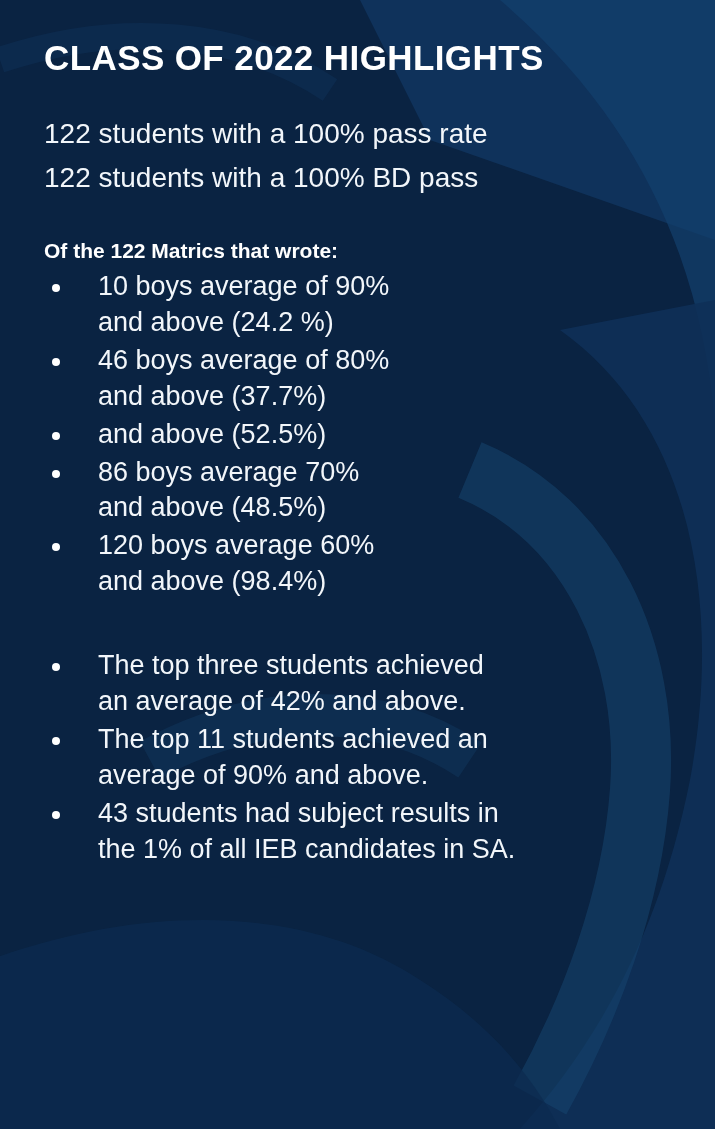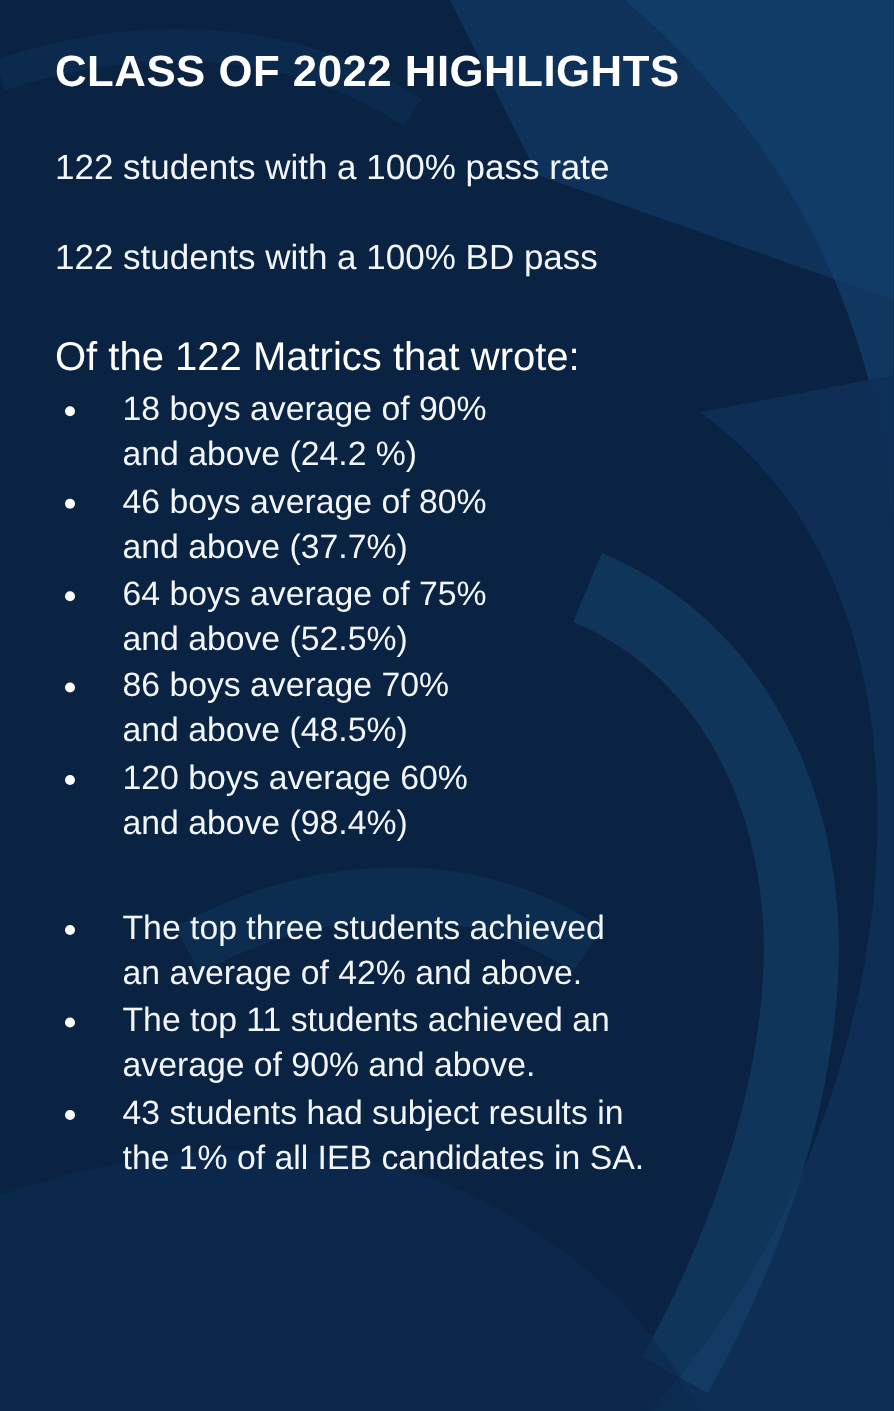--- a/index.html
+++ b/index.html
@@ -47,25 +47,24 @@
   }
   .lead {
     font-size: 28px;
     line-height: 1.55;
     font-weight: 400;
     margin: 0 0 40px 0;
     color: #f2f6fa;
   }
   .lead div {
     white-space: nowrap;
-    margin-top: 28px;
   }
   .section-head {
-    font-size: 32px;
-    font-weight: normal;
+    font-size: 21px;
+    font-weight: bold;
     margin: 0 0 6px 0;
     color: #ffffff;
   }
   ul.bullets {
     list-style: none;
     margin: 0;
     padding: 0;
   }
   ul.bullets li {
     position: relative;
@@ -123,31 +122,30 @@
     <div class="lead">
       <div>122 students with a 100% pass rate</div>
       <div>122 students with a 100% BD pass</div>
     </div>
 
     <div class="section-head">Of the 122 Matrics that wrote:</div>
 
     <ul class="bullets">
       <li>
         <span class="dot"></span>
-        <span class="l1">18 boys average of 90%</span>
+        <span class="l1">10 boys average of 90%</span>
         <span class="l2">and above (24.2 %)</span>
       </li>
       <li>
         <span class="dot"></span>
         <span class="l1">46 boys average of 80%</span>
         <span class="l2">and above (37.7%)</span>
       </li>
       <li>
         <span class="dot"></span>
-        <span class="l1">64 boys average of 75%</span>
         <span class="l2">and above (52.5%)</span>
       </li>
       <li>
         <span class="dot"></span>
         <span class="l1">86 boys average 70%</span>
         <span class="l2">and above (48.5%)</span>
       </li>
       <li>
         <span class="dot"></span>
         <span class="l1">120 boys average 60%</span>

